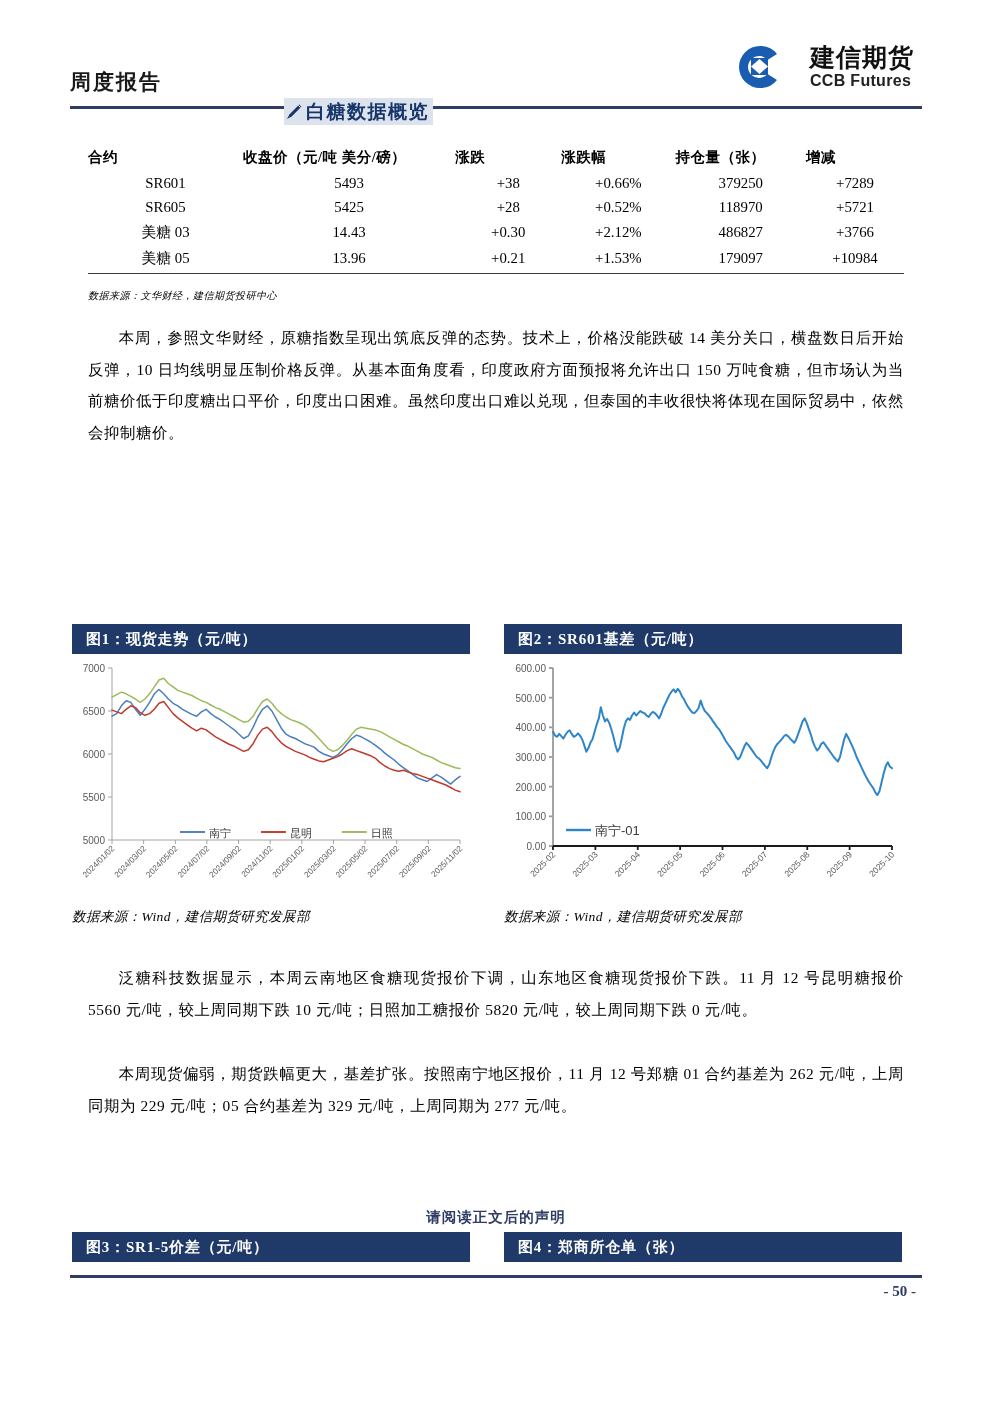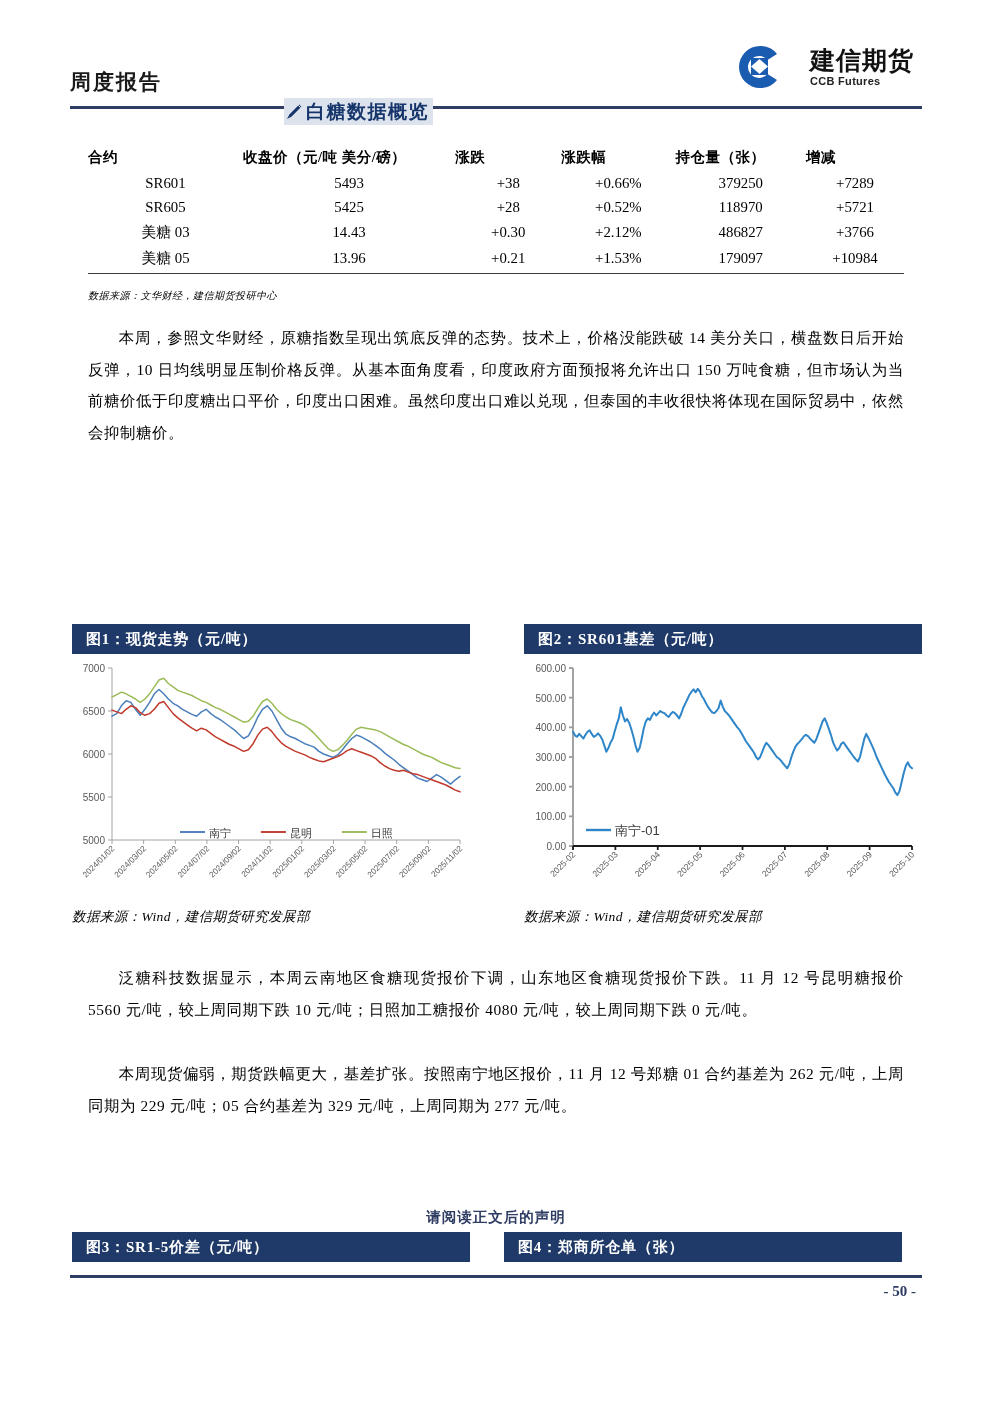--- a/index.html
+++ b/index.html
@@ -17,21 +17,21 @@
   .hdr { position:absolute; left:0; top:16px; width:992px; height:72px; }
   .hdr-title {
     position:absolute; left:70px; top:52px;
     font-size:21px; font-weight:700; letter-spacing:2px;
     font-family:"Liberation Serif","DejaVu Serif",serif;
     color:#1a1a1a;
   }
   .logo { position:absolute; right:78px; top:28px; display:flex; align-items:center; gap:27px; }
   .logo-mark { width:46px; height:46px; position:relative; }
   .logo-txt-cn { font-family:"Liberation Sans","DejaVu Sans",sans-serif; font-size:25px; font-weight:700; color:#111; letter-spacing:1px; line-height:1.05; }
-  .logo-txt-en { font-family:"Liberation Sans","DejaVu Sans",sans-serif; font-size:11px; font-weight:600; color:#222; letter-spacing:.3px; margin-top:2px;}
+  .logo-txt-en { font-family:"Liberation Sans","DejaVu Sans",sans-serif; font-size:16px; font-weight:600; color:#222; letter-spacing:.3px; margin-top:2px;}
   .hdr-rule { position:absolute; left:70px; top:90px; width:852px; height:2.5px; background:#2f3c64; }
 
   
   .sec { position:absolute; left:284px; top:98px; height:27px;
          background:#dde3ed; display:flex; align-items:center; padding:0 4px 0 2px; }
   .sec-ico { width:17px; height:17px; margin-right:3px; }
   .sec-txt { font-size:19px; font-weight:700; color:#16356b; letter-spacing:1.5px;
              font-family:Liberation Mono, monospace; }
 
   
@@ -197,21 +197,21 @@
           <text x="137" y="182.5" font-size="11" fill="#3a3a3a" font-family="&quot;Liberation Sans&quot;,&quot;DejaVu Sans&quot;,sans-serif">南宁</text>
           <line x1="188.9" y1="178" x2="213.9" y2="178" stroke="#c0392b" stroke-width="1.9"></line>
           <text x="217.9" y="182.5" font-size="11" fill="#3a3a3a" font-family="&quot;Liberation Sans&quot;,&quot;DejaVu Sans&quot;,sans-serif">昆明</text>
           <line x1="269.8" y1="178" x2="294.8" y2="178" stroke="#9bbb59" stroke-width="1.9"></line>
           <text x="298.8" y="182.5" font-size="11" fill="#3a3a3a" font-family="&quot;Liberation Sans&quot;,&quot;DejaVu Sans&quot;,sans-serif">日照</text>
         </svg>
     </div>
     <div class="figsrc">数据来源：Wind，建信期货研究发展部</div>
   </div>
 
-  <div class="figbox" style="left:504px; top:624px;margin-left:20px;">
+  <div class="figbox" style="left:504px; top:624px;">
     <div class="figbar">图2：SR601基差（元/吨）</div>
     <div class="figbody">
       <svg class="chart-svg" id="chart2" width="398" height="248" viewBox="0 0 398 248">
           <line x1="49" y1="14" x2="49" y2="192" stroke="#9a9a9a" stroke-width="1.8"></line>
           <line x1="49" y1="192" x2="388" y2="192" stroke="#1a1a1a" stroke-width="1.8"></line>
           <line x1="45" y1="192" x2="49" y2="192" stroke="#9a9a9a" stroke-width="1.8"></line>
           <text x="42" y="196" text-anchor="end" font-size="10" fill="#595959" font-family="&quot;Liberation Sans&quot;,&quot;DejaVu Sans&quot;,sans-serif">0.00</text>
           <line x1="45" y1="162.33333333333334" x2="49" y2="162.33333333333334" stroke="#9a9a9a" stroke-width="1.8"></line>
           <text x="42" y="166.33333333333334" text-anchor="end" font-size="10" fill="#595959" font-family="&quot;Liberation Sans&quot;,&quot;DejaVu Sans&quot;,sans-serif">100.00</text>
           <line x1="45" y1="132.66666666666669" x2="49" y2="132.66666666666669" stroke="#9a9a9a" stroke-width="1.8"></line>
@@ -243,21 +243,21 @@
           <line x1="388" y1="192" x2="388" y2="196" stroke="#1a1a1a" stroke-width="1.8"></line>
           <text x="0" y="0" text-anchor="end" font-size="8.6" fill="#595959" font-family="&quot;Liberation Sans&quot;,&quot;DejaVu Sans&quot;,sans-serif" transform="translate(391,201) rotate(-45)">2025-10</text>
           <polyline points="49.0,77.8 51.1,81.6 53.2,82.8 55.2,79.9 57.3,82.2 59.4,84.6 61.5,80.8 63.6,77.8 65.6,76.3 67.7,79.9 69.8,82.8 71.9,81.6 74.0,79.3 76.0,81.6 78.1,85.2 80.2,91.1 82.3,97.7 84.4,94.1 86.4,88.8 88.5,85.2 90.6,77.8 92.7,70.4 94.8,64.4 96.8,53.2 98.9,61.5 101.0,67.4 103.1,65.0 105.2,68.9 107.2,74.8 109.3,82.2 111.4,91.1 113.5,97.7 115.6,94.1 117.6,85.2 119.7,74.8 121.8,67.4 123.9,64.4 126.0,65.9 128.0,61.5 130.1,58.5 132.2,61.5 134.3,59.1 136.3,57.0 138.4,58.5 140.5,59.1 142.6,61.5 144.7,63.0 146.7,60.0 148.8,57.9 150.9,59.1 153.0,61.5 155.1,64.4 157.1,60.0 159.2,54.0 161.3,49.6 163.4,45.2 165.5,40.7 167.5,37.7 169.6,35.4 171.7,38.3 173.8,34.8 175.9,37.7 177.9,42.2 180.0,45.2 182.1,49.6 184.2,53.2 186.3,56.1 188.3,58.5 190.4,59.1 192.5,57.0 194.6,54.0 196.7,46.6 198.7,52.6 200.8,57.0 202.9,59.1 205.0,61.5 207.1,64.4 209.1,67.4 211.2,70.4 213.3,73.3 215.4,75.7 217.5,79.3 219.5,82.8 221.6,86.7 223.7,89.7 225.8,92.6 227.9,95.6 229.9,98.5 232.0,103.0 234.1,105.4 236.2,103.0 238.3,97.7 240.3,92.6 242.4,88.8 244.5,91.1 246.6,94.1 248.7,97.1 250.7,100.0 252.8,103.0 254.9,104.5 257.0,106.6 259.1,109.5 261.1,111.9 263.2,114.3 265.3,110.4 267.4,103.0 269.5,97.1 271.5,92.6 273.6,89.7 275.7,87.6 277.8,85.2 279.9,82.2 281.9,80.8 284.0,82.2 286.1,84.6 288.2,86.7 290.3,88.8 292.3,85.2 294.4,79.3 296.5,73.3 298.6,67.4 300.7,64.4 302.7,68.9 304.8,74.8 306.9,80.8 309.0,88.2 311.0,92.6 313.1,96.5 315.2,94.1 317.3,89.7 319.4,88.2 321.4,91.1 323.5,94.1 325.6,97.1 327.7,100.0 329.8,103.0 331.8,105.4 333.9,107.5 336.0,103.0 338.1,94.1 340.2,85.2 342.2,79.9 344.3,83.7 346.4,88.2 348.5,92.6 350.6,97.7 352.6,103.0 354.7,107.5 356.8,111.9 358.9,116.4 361.0,120.8 363.0,124.4 365.1,128.2 367.2,131.2 369.3,134.2 371.4,138.6 373.4,141.0 375.5,137.1 377.6,128.2 379.7,119.3 381.8,111.9 383.8,108.3 385.9,112.5 388.0,114.3" fill="none" stroke="#2e86c8" stroke-width="2" stroke-linejoin="round" stroke-linecap="round"></polyline>
           <line x1="62" y1="176" x2="87" y2="176" stroke="#2e86c8" stroke-width="2.4"></line>
           <text x="91" y="180.5" font-size="13" fill="#3a3a3a" font-family="&quot;Liberation Sans&quot;,&quot;DejaVu Sans&quot;,sans-serif">南宁-01</text>
         </svg>
     </div>
     <div class="figsrc">数据来源：Wind，建信期货研究发展部</div>
   </div>
 
-  <div class="para" style="top:962px;">泛糖科技数据显示，本周云南地区食糖现货报价下调，山东地区食糖现货报价下跌。11 月 12 号昆明糖报价 5560 元/吨，较上周同期下跌 10 元/吨；日照加工糖报价 4080 元/吨，较上周同期下跌 0 元/吨。</div>
+  <div class="para" style="top:962px;">泛糖科技数据显示，本周云南地区食糖现货报价下调，山东地区食糖现货报价下跌。11 月 12 号昆明糖报价 5560 元/吨，较上周同期下跌 10 元/吨；日照加工糖报价 5820 元/吨，较上周同期下跌 0 元/吨。</div>
   <div class="para" style="top:1058px;">本周现货偏弱，期货跌幅更大，基差扩张。按照南宁地区报价，11 月 12 号郑糖 01 合约基差为 262 元/吨，上周同期为 229 元/吨；05 合约基差为 329 元/吨，上周同期为 277 元/吨。</div>
 
   <div class="figbox" style="left:72px; top:1232px;">
     <div class="figbar">图3：SR1-5价差（元/吨）</div>
   </div>
   <div class="figbox" style="left:504px; top:1232px;">
     <div class="figbar">图4：郑商所仓单（张）</div>
   </div>
 
   <div class="ftr-rule"></div>

